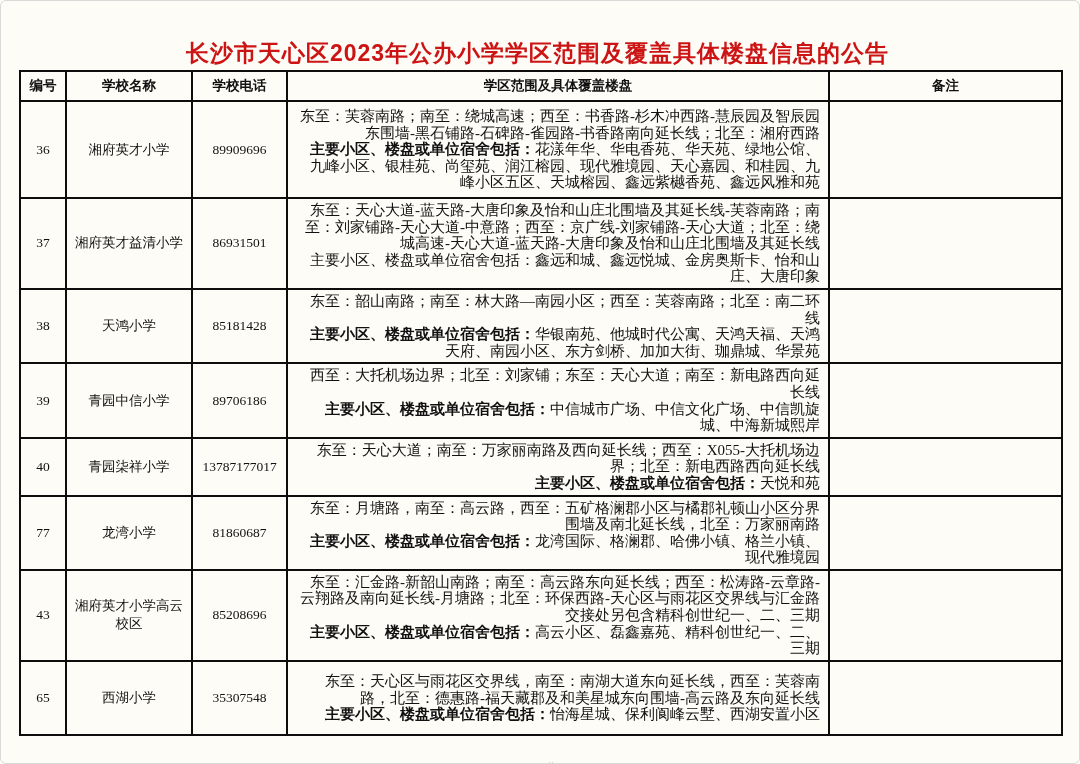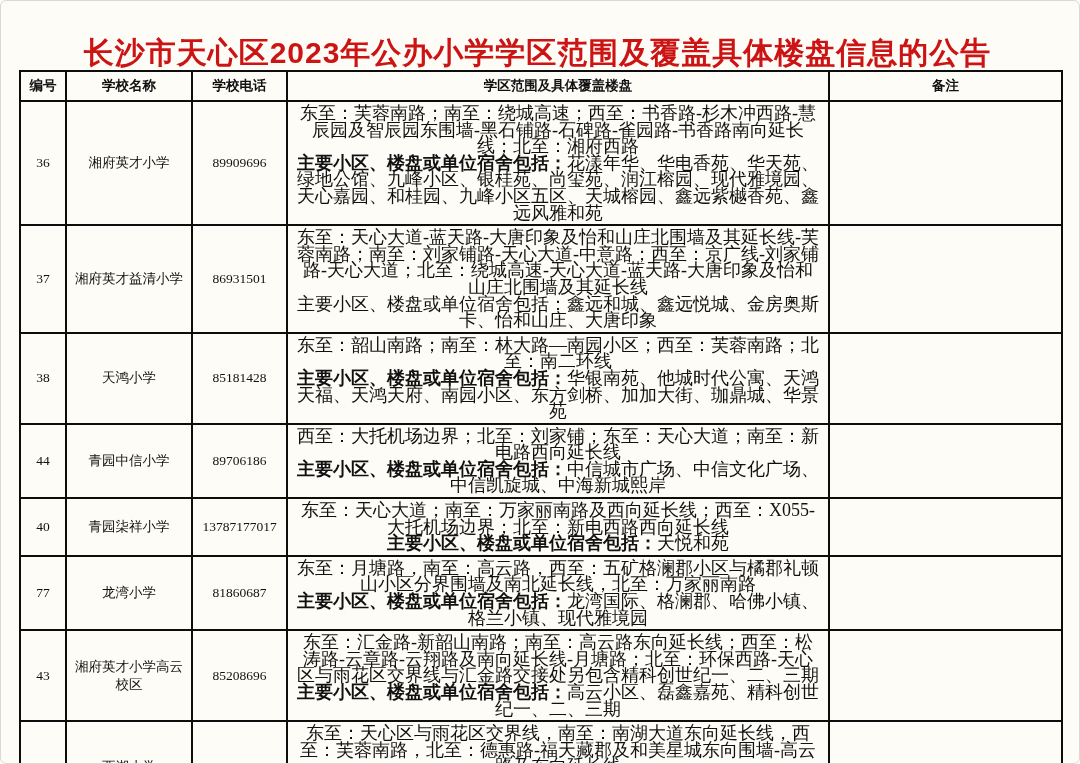--- a/index.html
+++ b/index.html
@@ -11,21 +11,21 @@
     position:relative;
     box-sizing:border-box;
     border:1px solid #d9d9d9;
     border-radius:6px;
     overflow:hidden;
   }
   .page-title{
     text-align:center;
     font-family:"Liberation Sans","DejaVu Sans",sans-serif;
     font-weight:bold;
-    font-size:30px;
+    font-size:23px;
     letter-spacing:1px;
     margin:38px 5px 3px 0;
     line-height:28px;
   }
   table.school-table{
     border-collapse:collapse;
     table-layout:fixed;
     width:1042px;
     margin-left:18px;
   }
@@ -46,24 +46,24 @@
   col.c-school{width:126px;}
   col.c-phone{width:95px;}
   col.c-range{width:542px;}
   col.c-remark{width:233px;}
   .td-no,.td-school,.td-phone{
     text-align:center;
     font-size:13.5px;
     padding:5px 6px;
   }
   .td-range{
-    font-size:18px;
+    font-size:15px;
     line-height:16.6px;
     padding:3px 8px;
-    text-align:center;
+    text-align:right;
   }
   .td-remark{font-size:13.5px;}
   .bold{
     font-family:"Liberation Sans","DejaVu Sans",sans-serif;
     font-weight:bold;
   }
   tbody tr:nth-child(1){height:97px;}
   tbody tr:nth-child(2){height:66px;}
   tbody tr:nth-child(3){height:67px;}
   tbody tr:nth-child(4){height:47px;}
@@ -129,21 +129,21 @@
         <td class="td-no">38</td>
         <td class="td-school">天鸿小学</td>
         <td class="td-phone">85181428</td>
         <td class="td-range">
           <div>东至：韶山南路；南至：林大路—南园小区；西至：芙蓉南路；北至：南二环线</div>
           <div><span class="bold">主要小区、楼盘或单位宿舍包括：</span><span>华银南苑、他城时代公寓、天鸿天福、天鸿天府、南园小区、东方剑桥、加加大街、珈鼎城、华景苑</span></div>
         </td>
         <td class="td-remark"></td>
       </tr>
       <tr>
-        <td class="td-no">44</td>
+        <td class="td-no">39</td>
         <td class="td-school">青园中信小学</td>
         <td class="td-phone">89706186</td>
         <td class="td-range">
           <div>西至：大托机场边界；北至：刘家铺；东至：天心大道；南至：新电路西向延长线</div>
           <div><span class="bold">主要小区、楼盘或单位宿舍包括：</span><span>中信城市广场、中信文化广场、中信凯旋城、中海新城熙岸</span></div>
         </td>
         <td class="td-remark"></td>
       </tr>
       <tr>
         <td class="td-no">40</td>

